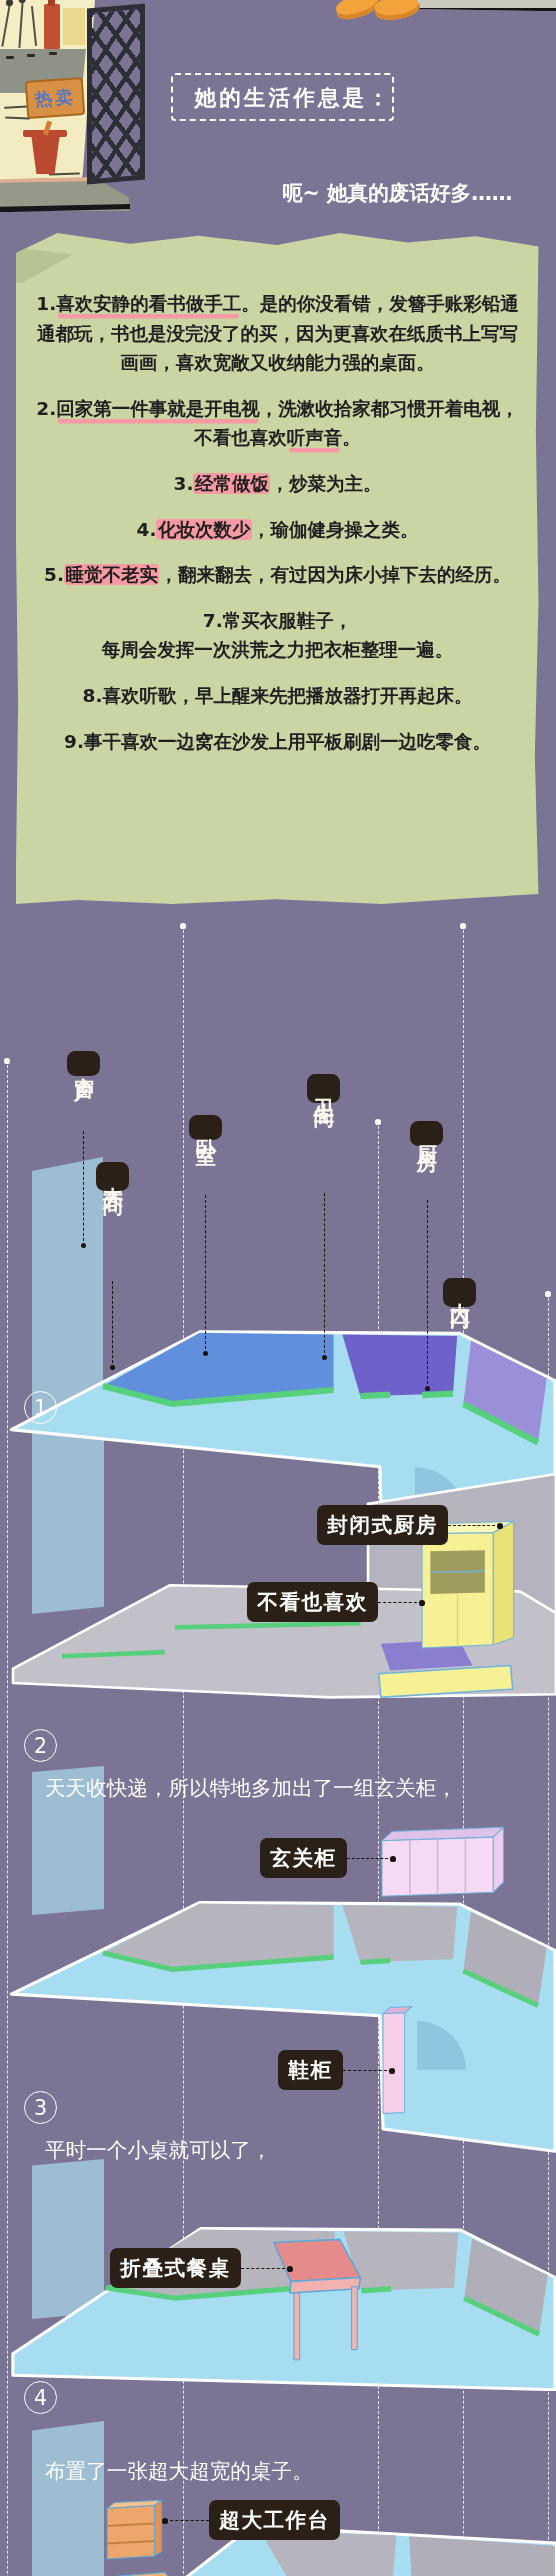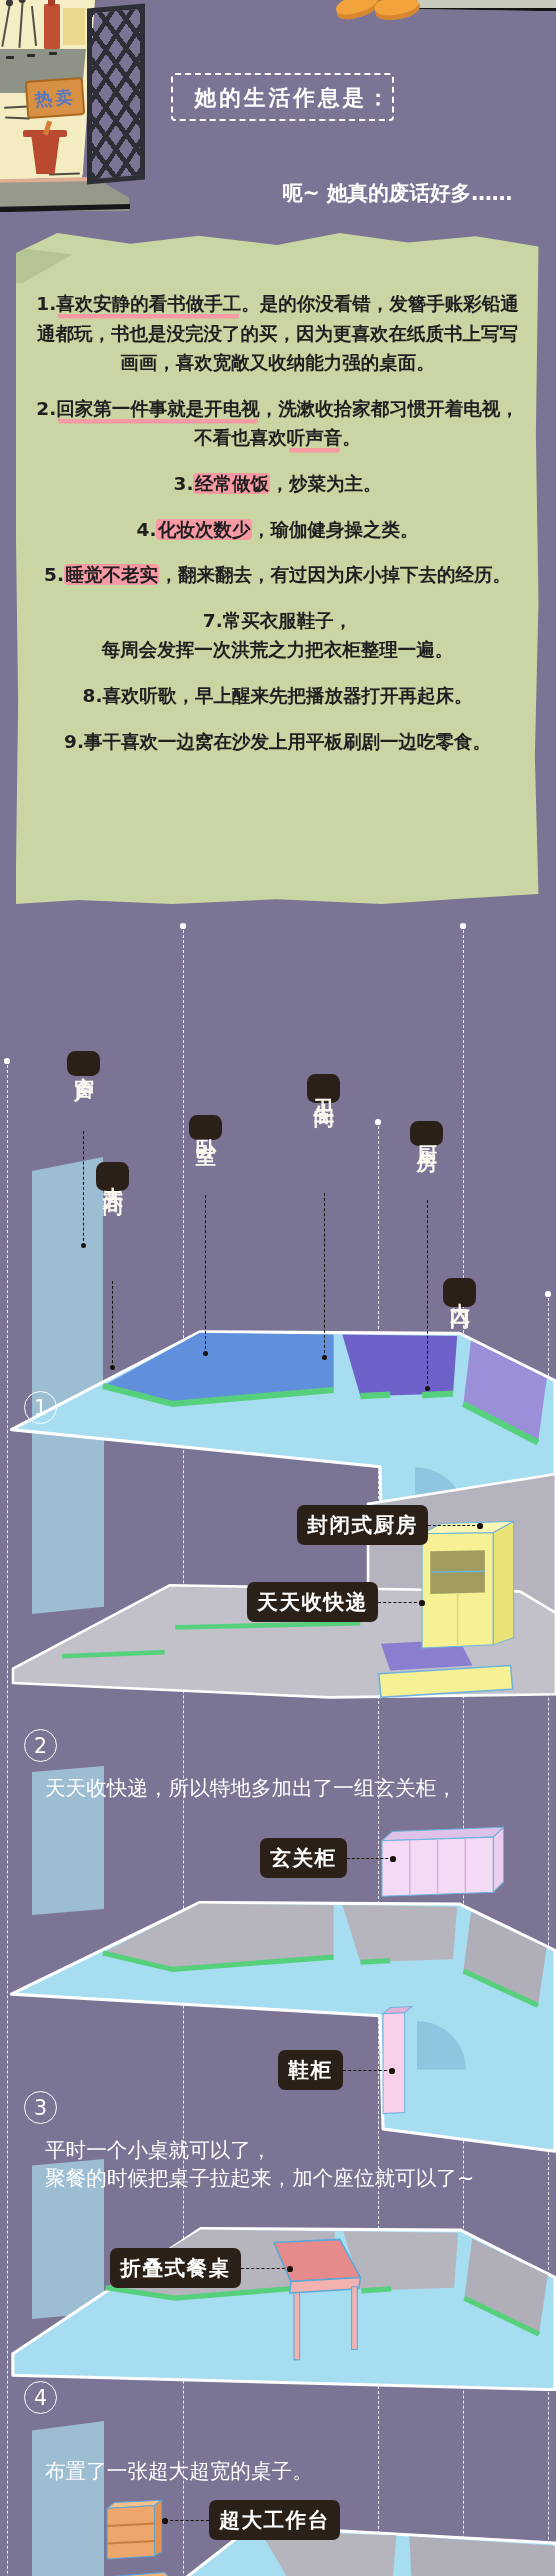--- a/index.html
+++ b/index.html
@@ -204,25 +204,25 @@
     <path d="M340 300 L700 292 M120 356 L320 348" fill="none" stroke="#57d07e" stroke-width="9"></path>
     <path d="M740 332 L892 324 L918 374 L758 384 Z" fill="#8a7ed1"></path>
     <path d="M736 390 L992 374 L996 420 L740 436 Z" fill="#f6f195" stroke="#6fb3dc" stroke-width="3"></path>
     <path d="M820 118 L858 98 L998 94 L958 116 Z" fill="#fbf8b6" stroke="#6fb3dc" stroke-width="2"></path>
     <path d="M958 116 L998 94 L998 320 L958 334 Z" fill="#e9e377" stroke="#6fb3dc" stroke-width="2"></path>
     <path d="M820 118 L958 116 L958 334 L820 340 Z" fill="#f6f195" stroke="#6fb3dc" stroke-width="2"></path>
     <path d="M836 152 L942 150 L942 232 L836 235 Z" fill="#a09c5e"></path>
     <path d="M836 193 L942 191" stroke="#6fb3dc" stroke-width="3"></path>
     <path d="M889 235 L889 334" stroke="#e0da6a" stroke-width="3"></path>
   </svg>
-  <div class="callout" style="left:297px;top:1505px">
+  <div class="callout" style="left:317px;top:1505px">
     <span>封闭式厨房</span><i class="cR" style="width:52px"></i>
   </div>
   <div class="callout" style="left:247px;top:1582px">
-    <span>天天收快递</span><i class="cR" style="width:44px"></i>
+    <span>不看也喜欢</span><i class="cR" style="width:44px"></i>
   </div>
 
   <div class="numc" style="left:24px;top:1729px">
       <span>2</span>
     </div>
   <div class="sline" style="top:1774px">天天收快递，所以特地多加出了一组玄关柜，</div>
   <svg class="ill" style="top:1824px" width="556" height="330" viewBox="0 0 1080 640">
     <path d="M742 32 L762 14 L978 6 L958 25 Z" fill="#dfc2e9" stroke="#6fb3dc" stroke-width="2"></path>
     <path d="M958 25 L978 6 L978 112 L958 132 Z" fill="#eccdf0" stroke="#6fb3dc" stroke-width="2"></path>
     <path d="M742 32 L958 25 L958 132 L742 140 Z" fill="#f4daf4" stroke="#6fb3dc" stroke-width="2"></path>
@@ -240,21 +240,20 @@
     <span>玄关柜</span><i class="cR" style="width:46px"></i>
   </div>
   <div class="callout" style="left:278px;top:2050px">
     <span>鞋柜</span><i class="cR" style="width:49px"></i>
   </div>
 
   <div class="numc" style="left:24px;top:2091px">
       <span>3</span>
     </div>
   <div class="sline" style="top:2136px">平时一个小桌就可以了，</div>
-  <div class="sline" style="top:2164px">聚餐的时候把桌子拉起来，加个座位就可以了~</div>
   <svg class="ill" style="top:2200px" width="556" height="191" viewBox="0 0 1080 370">
     <path d="M25 298 L390 55 L895 58 L1078 150 L1078 368 L25 340 Z" fill="#a7ddf1" stroke="#ffffff" stroke-width="6" stroke-linejoin="round"></path>
     <path d="M205 170 L390 57 L650 60 L650 165 L340 190 Z" fill="#b6b4bd"></path>
     <path d="M667 60 L890 63 L882 170 L702 176 Z" fill="#b6b4bd"></path>
     <path d="M917 75 L1064 145 L1047 260 L902 190 Z" fill="#b0aeb8"></path>
     <path d="M205 170 L340 190 L650 165 M702 176 L760 172 M902 190 L1047 260" fill="none" stroke="#57d07e" stroke-width="10"></path>
     <path d="M532 82 L660 76 L700 150 L565 158 Z" fill="#e58b8b" stroke="#5aa7d8" stroke-width="3"></path>
     <path d="M565 158 L700 150 L697 172 L563 180 Z" fill="#f2b3b0" stroke="#5aa7d8" stroke-width="3"></path>
     <rect x="571" y="180" width="11" height="130" fill="#f2b3b0" stroke="#5aa7d8" stroke-width="2"></rect>
     <rect x="683" y="168" width="11" height="122" fill="#f2b3b0" stroke="#5aa7d8" stroke-width="2"></rect>

